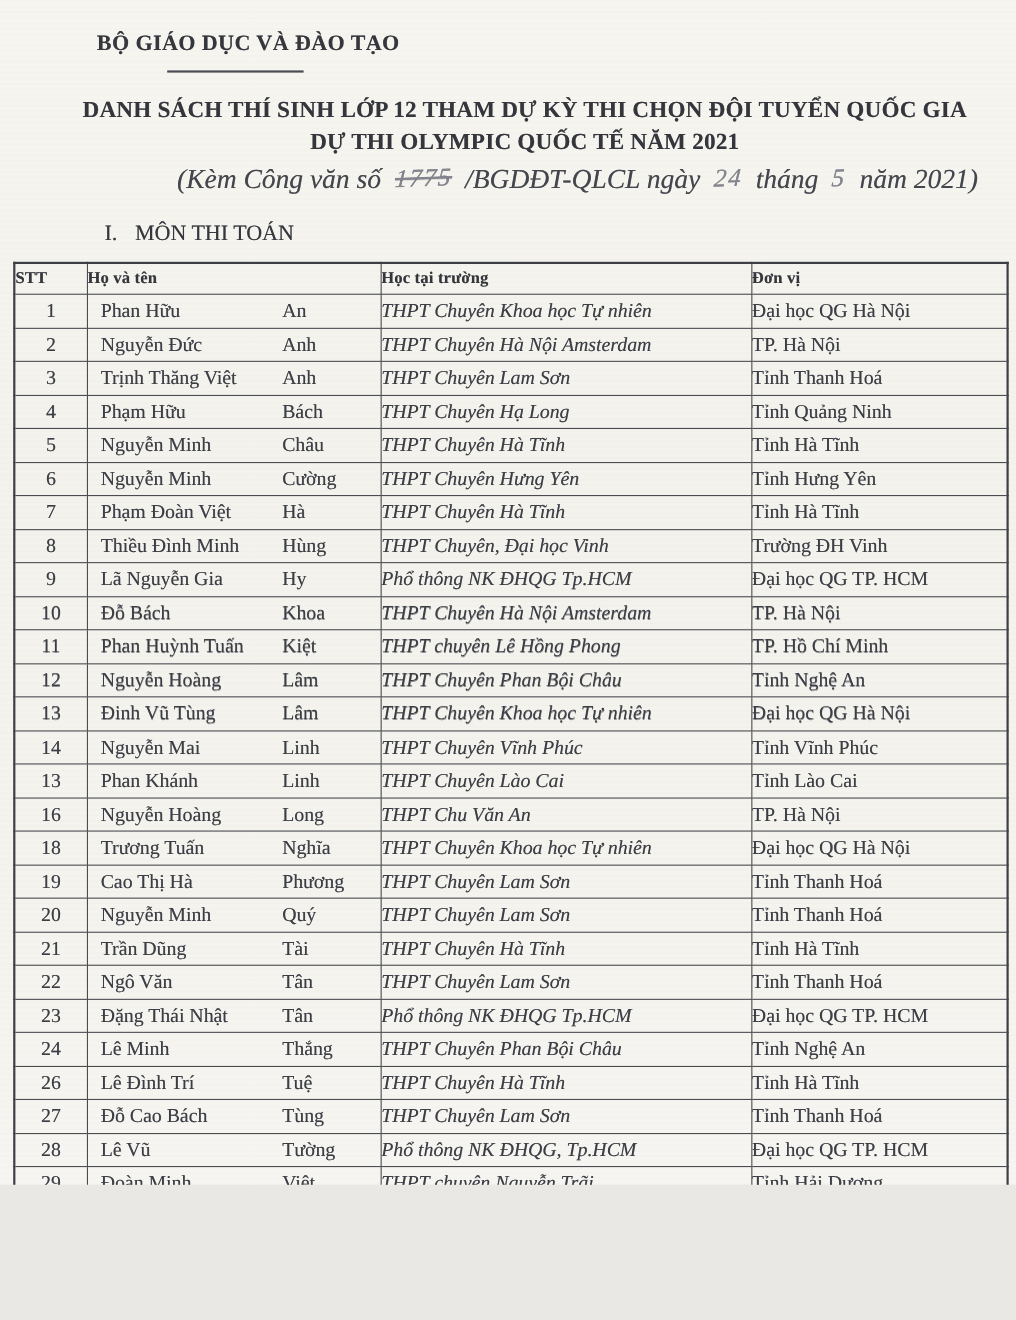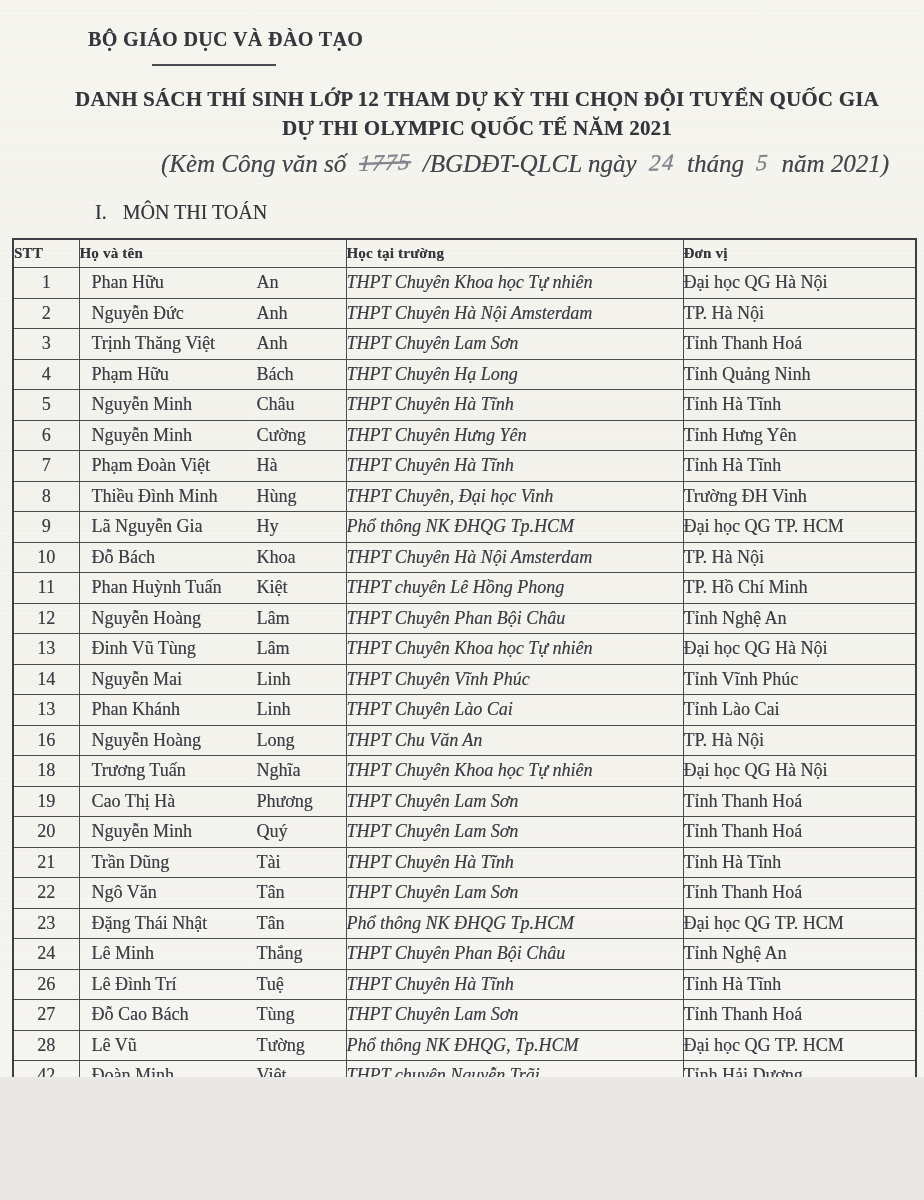--- a/index.html
+++ b/index.html
@@ -460,21 +460,21 @@
         <td class="c-name">
           <div class="name-wrap">
             <span class="fam scan-ink">Lê Vũ</span>
             <span class="giv scan-ink">Tường</span>
           </div>
         </td>
         <td class="c-school scan-ink">Phổ thông NK ĐHQG, Tp.HCM</td>
         <td class="c-unit scan-ink">Đại học QG TP. HCM</td>
       </tr>
         <tr>
-        <td class="c-stt scan-ink">42</td>
+        <td class="c-stt scan-ink">29</td>
         <td class="c-name">
           <div class="name-wrap">
             <span class="fam scan-ink">Đoàn Minh</span>
             <span class="giv scan-ink">Việt</span>
           </div>
         </td>
         <td class="c-school scan-ink">THPT chuyên Nguyễn Trãi</td>
         <td class="c-unit scan-ink">Tỉnh Hải Dương</td>
       </tr>
       </tbody>

